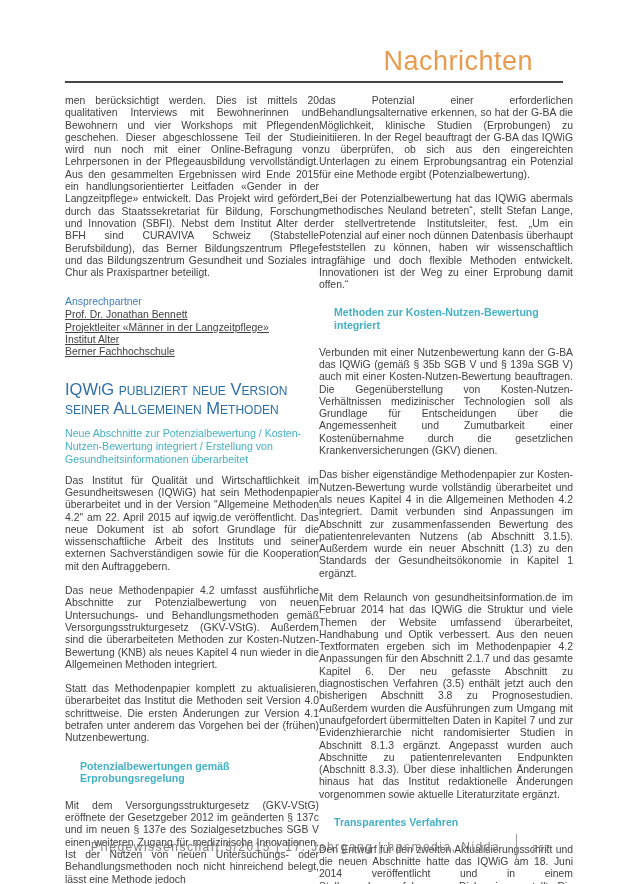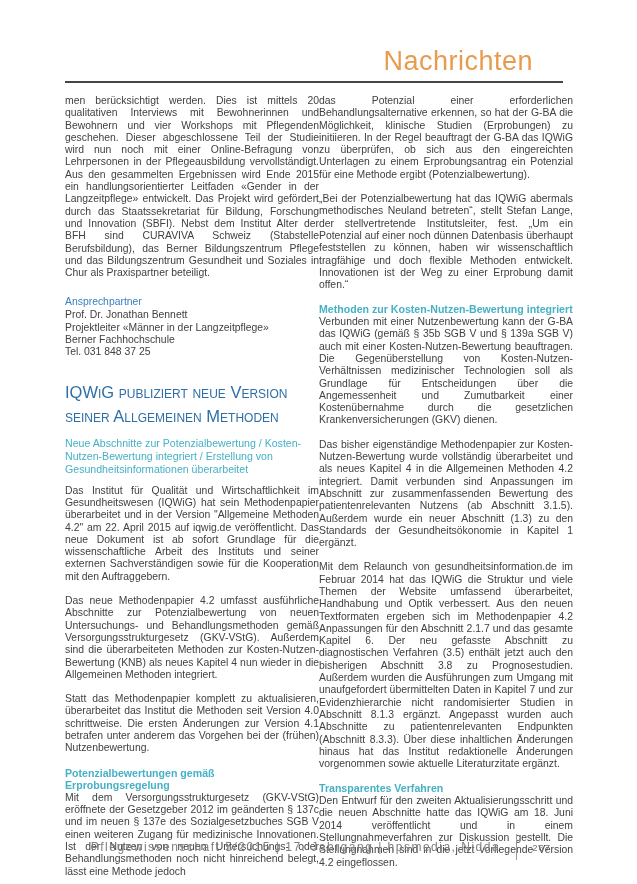--- a/index.html
+++ b/index.html
@@ -46,40 +46,40 @@
     margin: 0 0 12px 0;
   }
   .body-text.no-gap { margin-bottom: 0; }
   .contact-block { margin: 0 0 12px 0; }
   .contact-heading {
     font-size: 10.4px;
     line-height: 12.3px;
     font-weight: normal;
     color: #3b7ec0;
   }
-  .contact-line { display: block; }
+  .contact-line { display: block; text-decoration: underline; }
   .article-title {
     font-variant: small-caps;
     font-size: 16.5px;
-    line-height: 24px;
+    line-height: 19px;
     font-weight: 500;
     color: #2e6fa8;
     margin: 21px 0 9px 0;
   }
   .teal-subtitle {
     font-size: 10.6px;
     line-height: 13px;
     color: #45b1c6;
     margin: 0 0 9px 0;
   }
   .teal-subheading {
     font-size: 10.6px;
     line-height: 12.6px;
     color: #45b1c6;
-    margin: 0;
+    margin: 15px;
   }
   .footer {
     position: absolute;
     bottom: 24px;
     right: 52px;
     display: flex;
     align-items: center;
   }
   .footer-journal {
     font-size: 12px;
@@ -110,22 +110,22 @@
 
   <div class="columns">
 
     <div class="col">
       <p class="body-text">men berücksichtigt werden. Dies ist mittels 20 qualitativen Interviews mit Bewohnerinnen und Bewohnern und vier Workshops mit Pflegenden geschehen. Dieser abgeschlossene Teil der Studie wird nun noch mit einer Online-Befragung von Lehrpersonen in der Pflegeausbildung vervollständigt. Aus den gesammelten Ergebnissen wird Ende 2015 ein handlungsorientierter Leitfaden «Gender in der Langzeitpflege» entwickelt. Das Projekt wird gefördert durch das Staatssekretariat für Bildung, Forschung und Innovation (SBFI). Nebst dem Institut Alter der BFH sind CURAVIVA Schweiz (Stabstelle Berufsbildung), das Berner Bildungszentrum Pflege und das Bildungszentrum Gesundheit und Soziales in Chur als Praxispartner beteiligt.</p>
 
       <div class="contact-block">
         <span class="contact-heading">Ansprechpartner</span>
         <span class="contact-line">Prof. Dr. Jonathan Bennett</span>
         <span class="contact-line">Projektleiter «Männer in der Langzeitpflege»</span>
+        <span class="contact-line">Institut Alter</span>
         <span class="contact-line">Berner Fachhochschule</span>
-        <span class="contact-line">Tel. 031 848 37 25</span>
       </div>
 
       <h2 class="article-title">IQWiG publiziert neue Version seiner Allgemeinen Methoden</h2>
 
       <p class="teal-subtitle">Neue Abschnitte zur Potenzialbewertung / Kosten-Nutzen-Bewertung integriert / Erstellung von Gesundheitsinformationen überarbeitet</p>
 
       <p class="body-text">Das Institut für Qualität und Wirtschaftlichkeit im Gesundheitswesen (IQWiG) hat sein Methodenpapier überarbeitet und in der Version "Allgemeine Methoden 4.2" am 22. April 2015 auf iqwig.de veröffentlicht. Das neue Dokument ist ab sofort Grundlage für die wissenschaftliche Arbeit des Instituts und seiner externen Sachverständigen sowie für die Kooperation mit den Auftraggebern.</p>
       <p class="body-text">Das neue Methodenpapier 4.2 umfasst ausführliche Abschnitte zur Potenzialbewertung von neuen Untersuchungs- und Behandlungsmethoden gemäß Versorgungsstrukturgesetz (GKV-VStG). Außerdem sind die überarbeiteten Methoden zur Kosten-Nutzen-Bewertung (KNB) als neues Kapitel 4 nun wieder in die Allgemeinen Methoden integriert.</p>
       <p class="body-text">Statt das Methodenpapier komplett zu aktualisieren, überarbeitet das Institut die Methoden seit Version 4.0 schrittweise. Die ersten Änderungen zur Version 4.1 betrafen unter anderem das Vorgehen bei der (frühen) Nutzenbewertung.</p>
 

